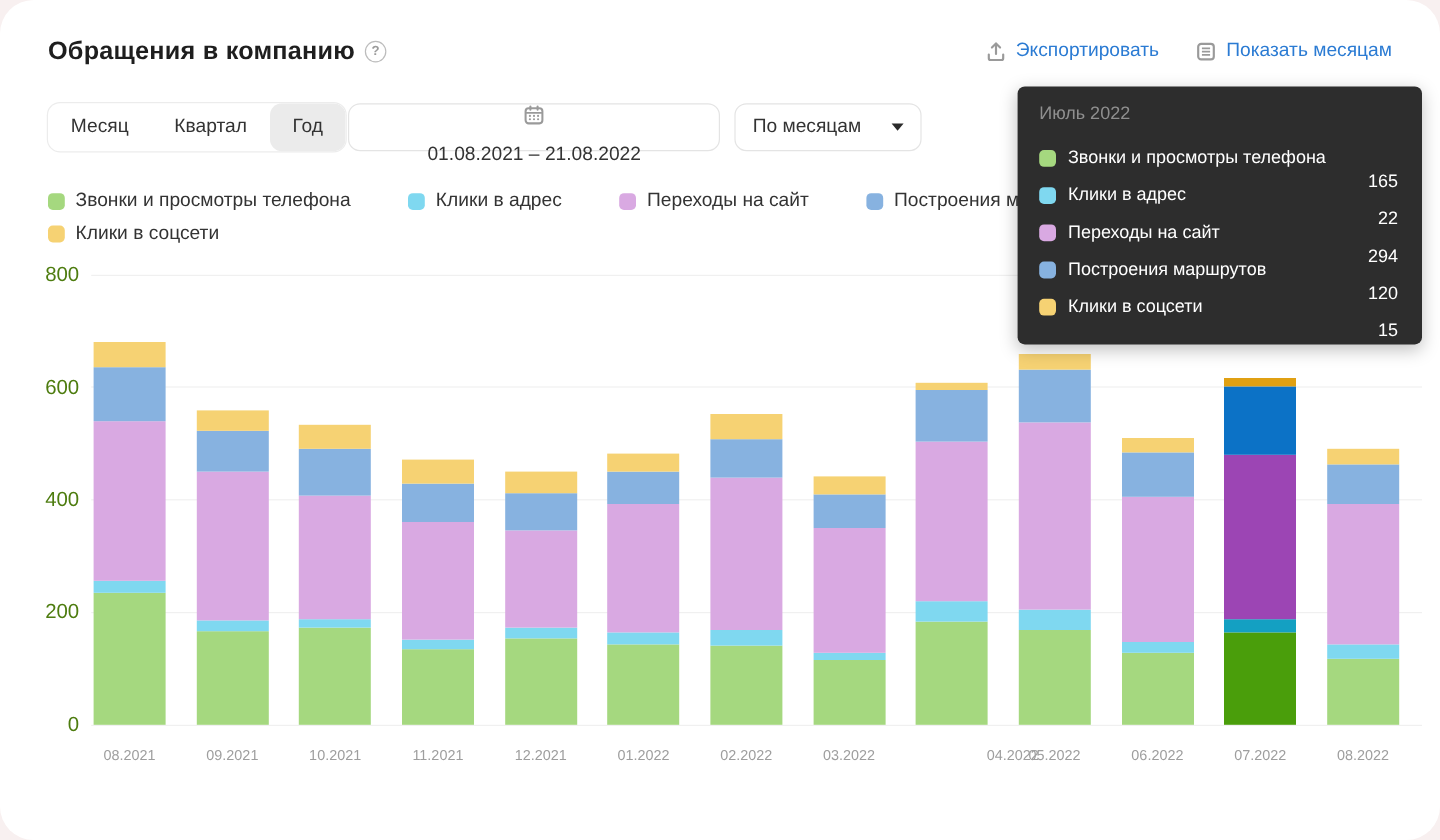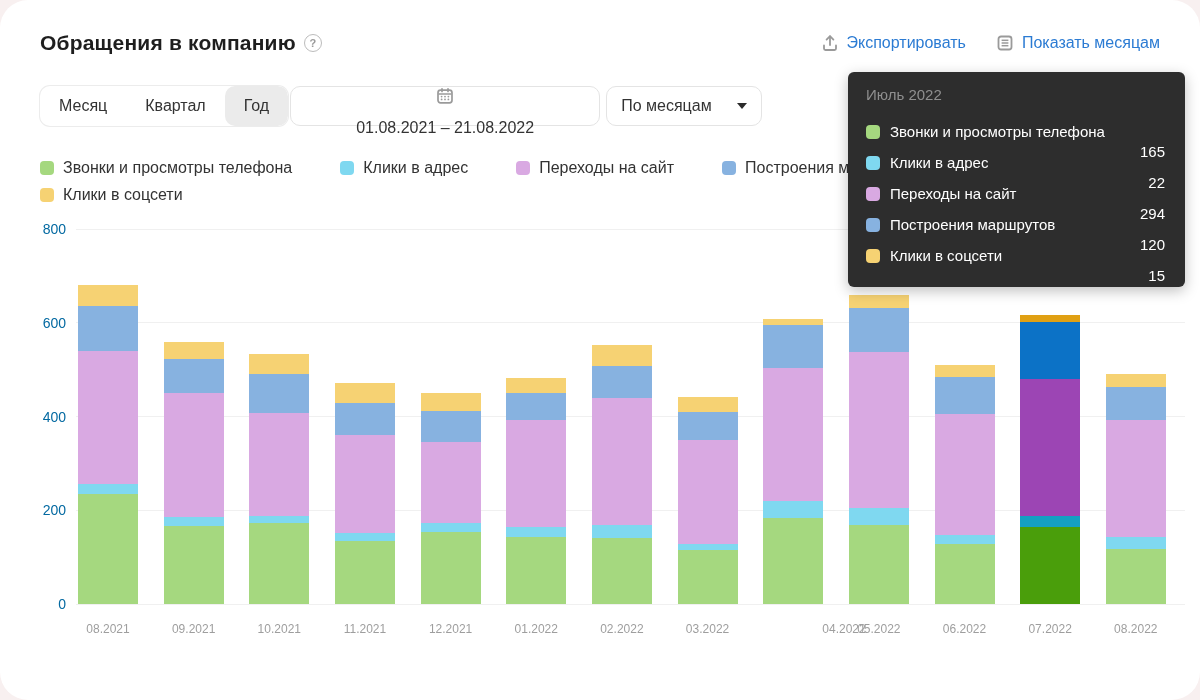--- a/index.html
+++ b/index.html
@@ -29,34 +29,34 @@
   
   .controls { position:absolute; top:86px; left:40px; display:flex; gap:2px; }
   .segmented { display:flex; background:#fff; border-radius:10px;
     box-shadow:0 0 0 1px #ececec; height:40px; overflow:hidden; }
   .segment { padding:0 19px; display:flex; align-items:center; font-size:16px;
     color:#333; cursor:pointer; border-radius:10px; }
   .segment.selected { background:#ebebeb; }
   .field { height:40px; background:#fff; border:1px solid #e4e4e4; border-radius:10px;
     display:flex; align-items:center; padding:0 14px; font-size:16px; color:#333; }
   .date-field { width:310px; gap:10px;flex-direction:column; }
-  .select-field { width:156px; margin-left:4px; justify-content:space-between; cursor:pointer; }
+  .select-field { width:156px; margin-left:10px; justify-content:space-between; cursor:pointer; }
   .caret { width:0; height:0; border-left:5px solid transparent;
     border-right:5px solid transparent; border-top:6px solid #2b2b2b; }
   
   .legend { position:absolute; top:158px; left:40px; width:1000px;
     display:flex; flex-wrap:wrap; column-gap:48px; row-gap:7px; }
   .legend-item { display:flex; align-items:center; gap:9px; font-size:16px;
     color:#333; height:20px; cursor:pointer; }
   .swatch { width:14px; height:14px; border-radius:4px; flex:0 0 14px; }
   
   .chart { position:absolute; top:229px; left:0; width:1200px; height:375px; }
   .gridline { position:absolute; left:76px; width:1109px; height:1px; background:#f0f0f0; }
-  .ytick { position:absolute; left:0; width:66px; text-align:right; font-size:14px;
-    color:#0369a1; transform:translateY(-50%); }
+  .ytick { position:absolute; left:0; width:66px; text-align:right; font-size:17px;
+    color:#4d7c0f; transform:translateY(-50%); }
   .bar { position:absolute; bottom:0; width:60px; cursor:pointer; }
   .bar-seg { position:absolute; left:0; width:100%; }
   .xlabels { position:absolute; top:622px; left:0; width:1200px; height:18px; }
   .xlabel { position:absolute; transform:translateX(-50%); font-size:12px;
     color:#9e9e9e; white-space:nowrap; }
   
   .tooltip { position:absolute; top:72px; left:848px; width:337px;
     background:#2d2d2d; border-radius:6px; padding:14px 20px 16px 18px;
     z-index:10; box-shadow:0 4px 14px rgba(0,0,0,.25); }
   .tooltip-title { font-size:15px; color:#8f8f8f; margin-bottom:13px; }

